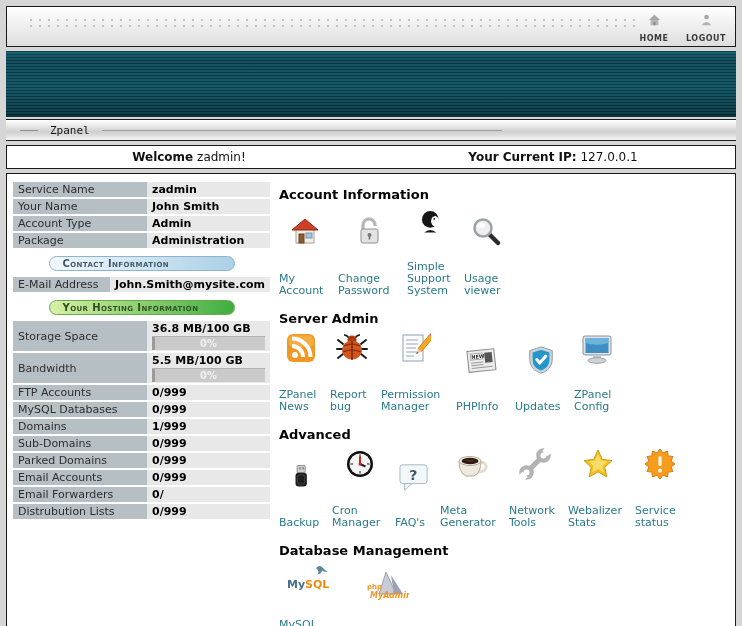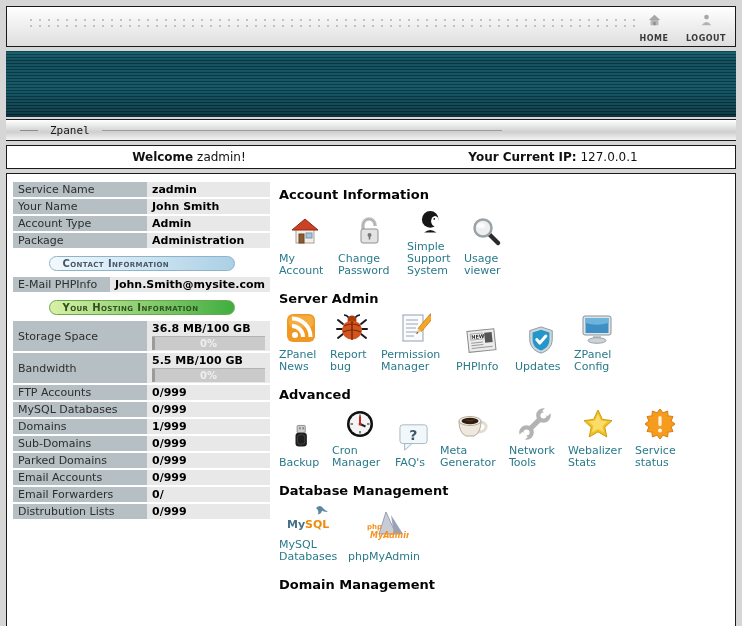--- a/index.html
+++ b/index.html
@@ -71,21 +71,21 @@
   .meterbar{
     margin-top:1px;height:13px;background:#cacaca;border-top:1px solid #b2b2b2;
     position:relative;text-align:center;font-size:10px;line-height:13px;color:#efefef;font-weight:bold;
   }
   .meterfill{position:absolute;left:0;top:0;bottom:0;width:3px;background:#9b9b9b;}
   
   .mainarea{position:absolute;left:272px;top:0;right:2px;}
   .sect-heading{font-size:13px;font-weight:bold;color:#050505;margin:14px 0 6px 0;}
   .sect-heading.first{margin-top:13px;}
   .items{display:flex;align-items:flex-end;gap:7px;}
-  .item{display:flex;flex-direction:column;align-items:flex-start;cursor:pointer;}
+  .item{display:flex;flex-direction:column;align-items:flex-start;cursor:pointer;gap:20px;}
   .item .ic{align-self:center;margin-bottom:1px;}
   .item .lb{font-size:11px;line-height:12px;color:#2a7a8a;}
 </style>
 </head>
 <body>
 
 <div class="topbar">
   <div class="topbar-dots"></div>
   <div class="topnav">
     <div class="navbtn">
@@ -151,21 +151,21 @@
         <td class="lbl">Package</td>
         <td class="val">Administration</td>
           </tr>
     </tbody>
       </table>
 
     <div class="pill pill-blue">Contact Information</div>
     <table class="info">
       <tbody>
           <tr>
-        <td class="lbl">E-Mail PHPInfo</td>
+        <td class="lbl">E-Mail Address</td>
         <td class="val">John.Smith@mysite.com</td>
           </tr>
     </tbody>
       </table>
 
     <div class="pill pill-green">Your Hosting Information</div>
     <table class="info">
       <tbody>
           <tr>
         <td class="lbl">Storage Space</td>

